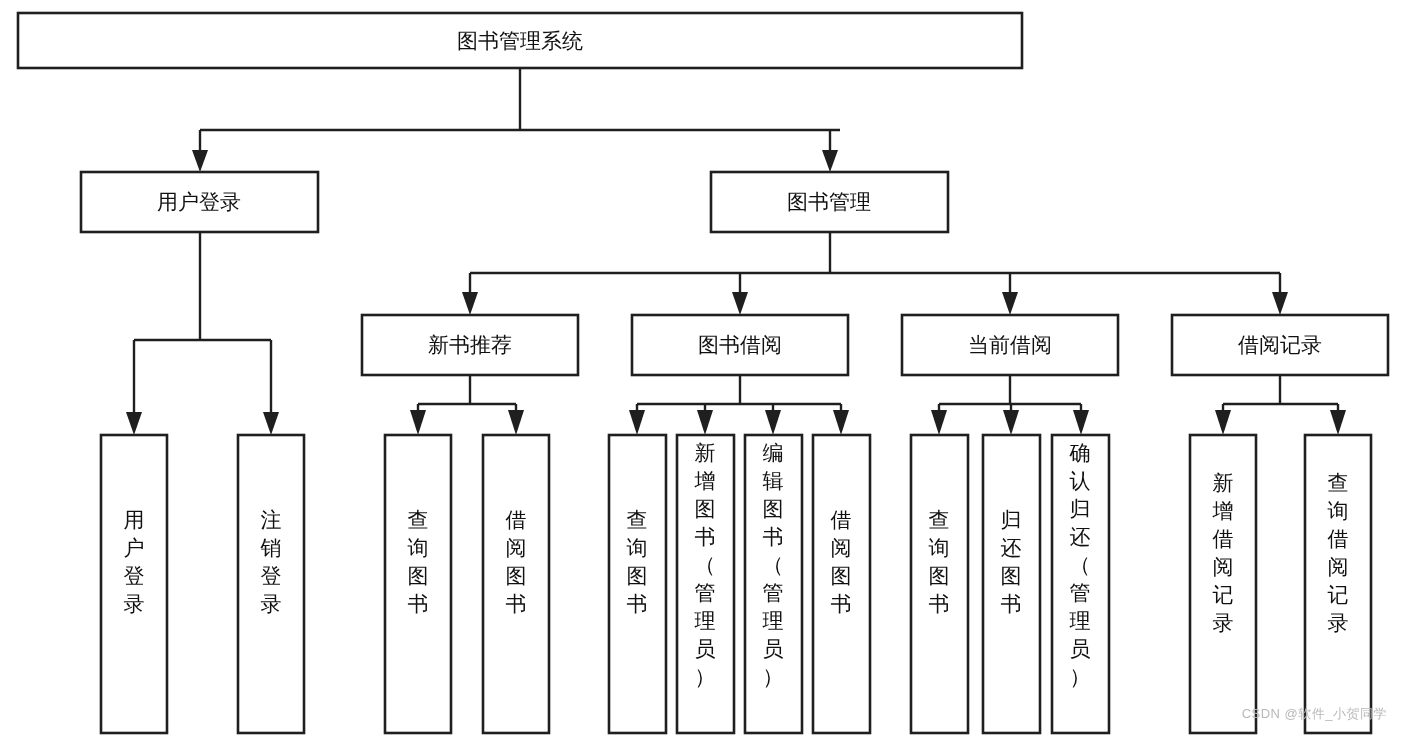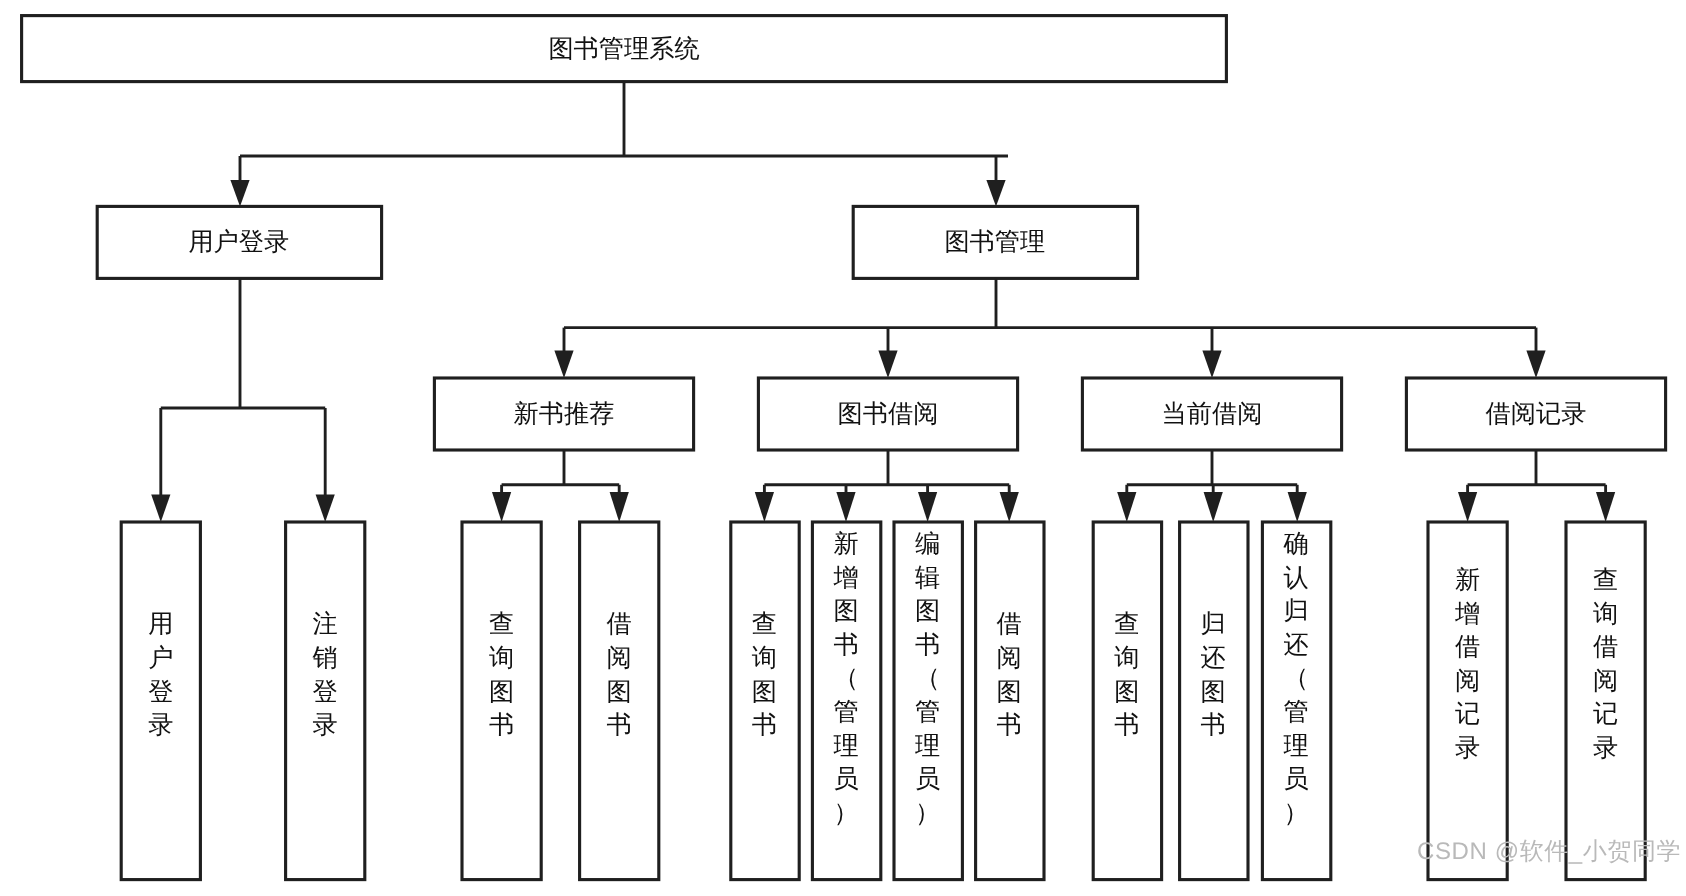--- a/index.html
+++ b/index.html
@@ -51,24 +51,24 @@
   }
   .node-label-vertical {
     font-family: "Liberation Sans", "DejaVu Sans", sans-serif;
     font-size: 21px;
     fill: #111111;
     text-anchor: middle;
     white-space: pre;
   }
   .watermark-text {
     position: absolute;
-    right: 4px;
+    right: 18px;
     bottom: 6px;
     font-family: "Liberation Sans", "DejaVu Sans", sans-serif;
-    font-size: 20px;
+    font-size: 13px;
     color: #b9b9b9;
     letter-spacing: 0.5px;
     user-select: none;
     pointer-events: none;
   }
 </style>
 </head>
 <body>
 
 <div id="diagram-root">

